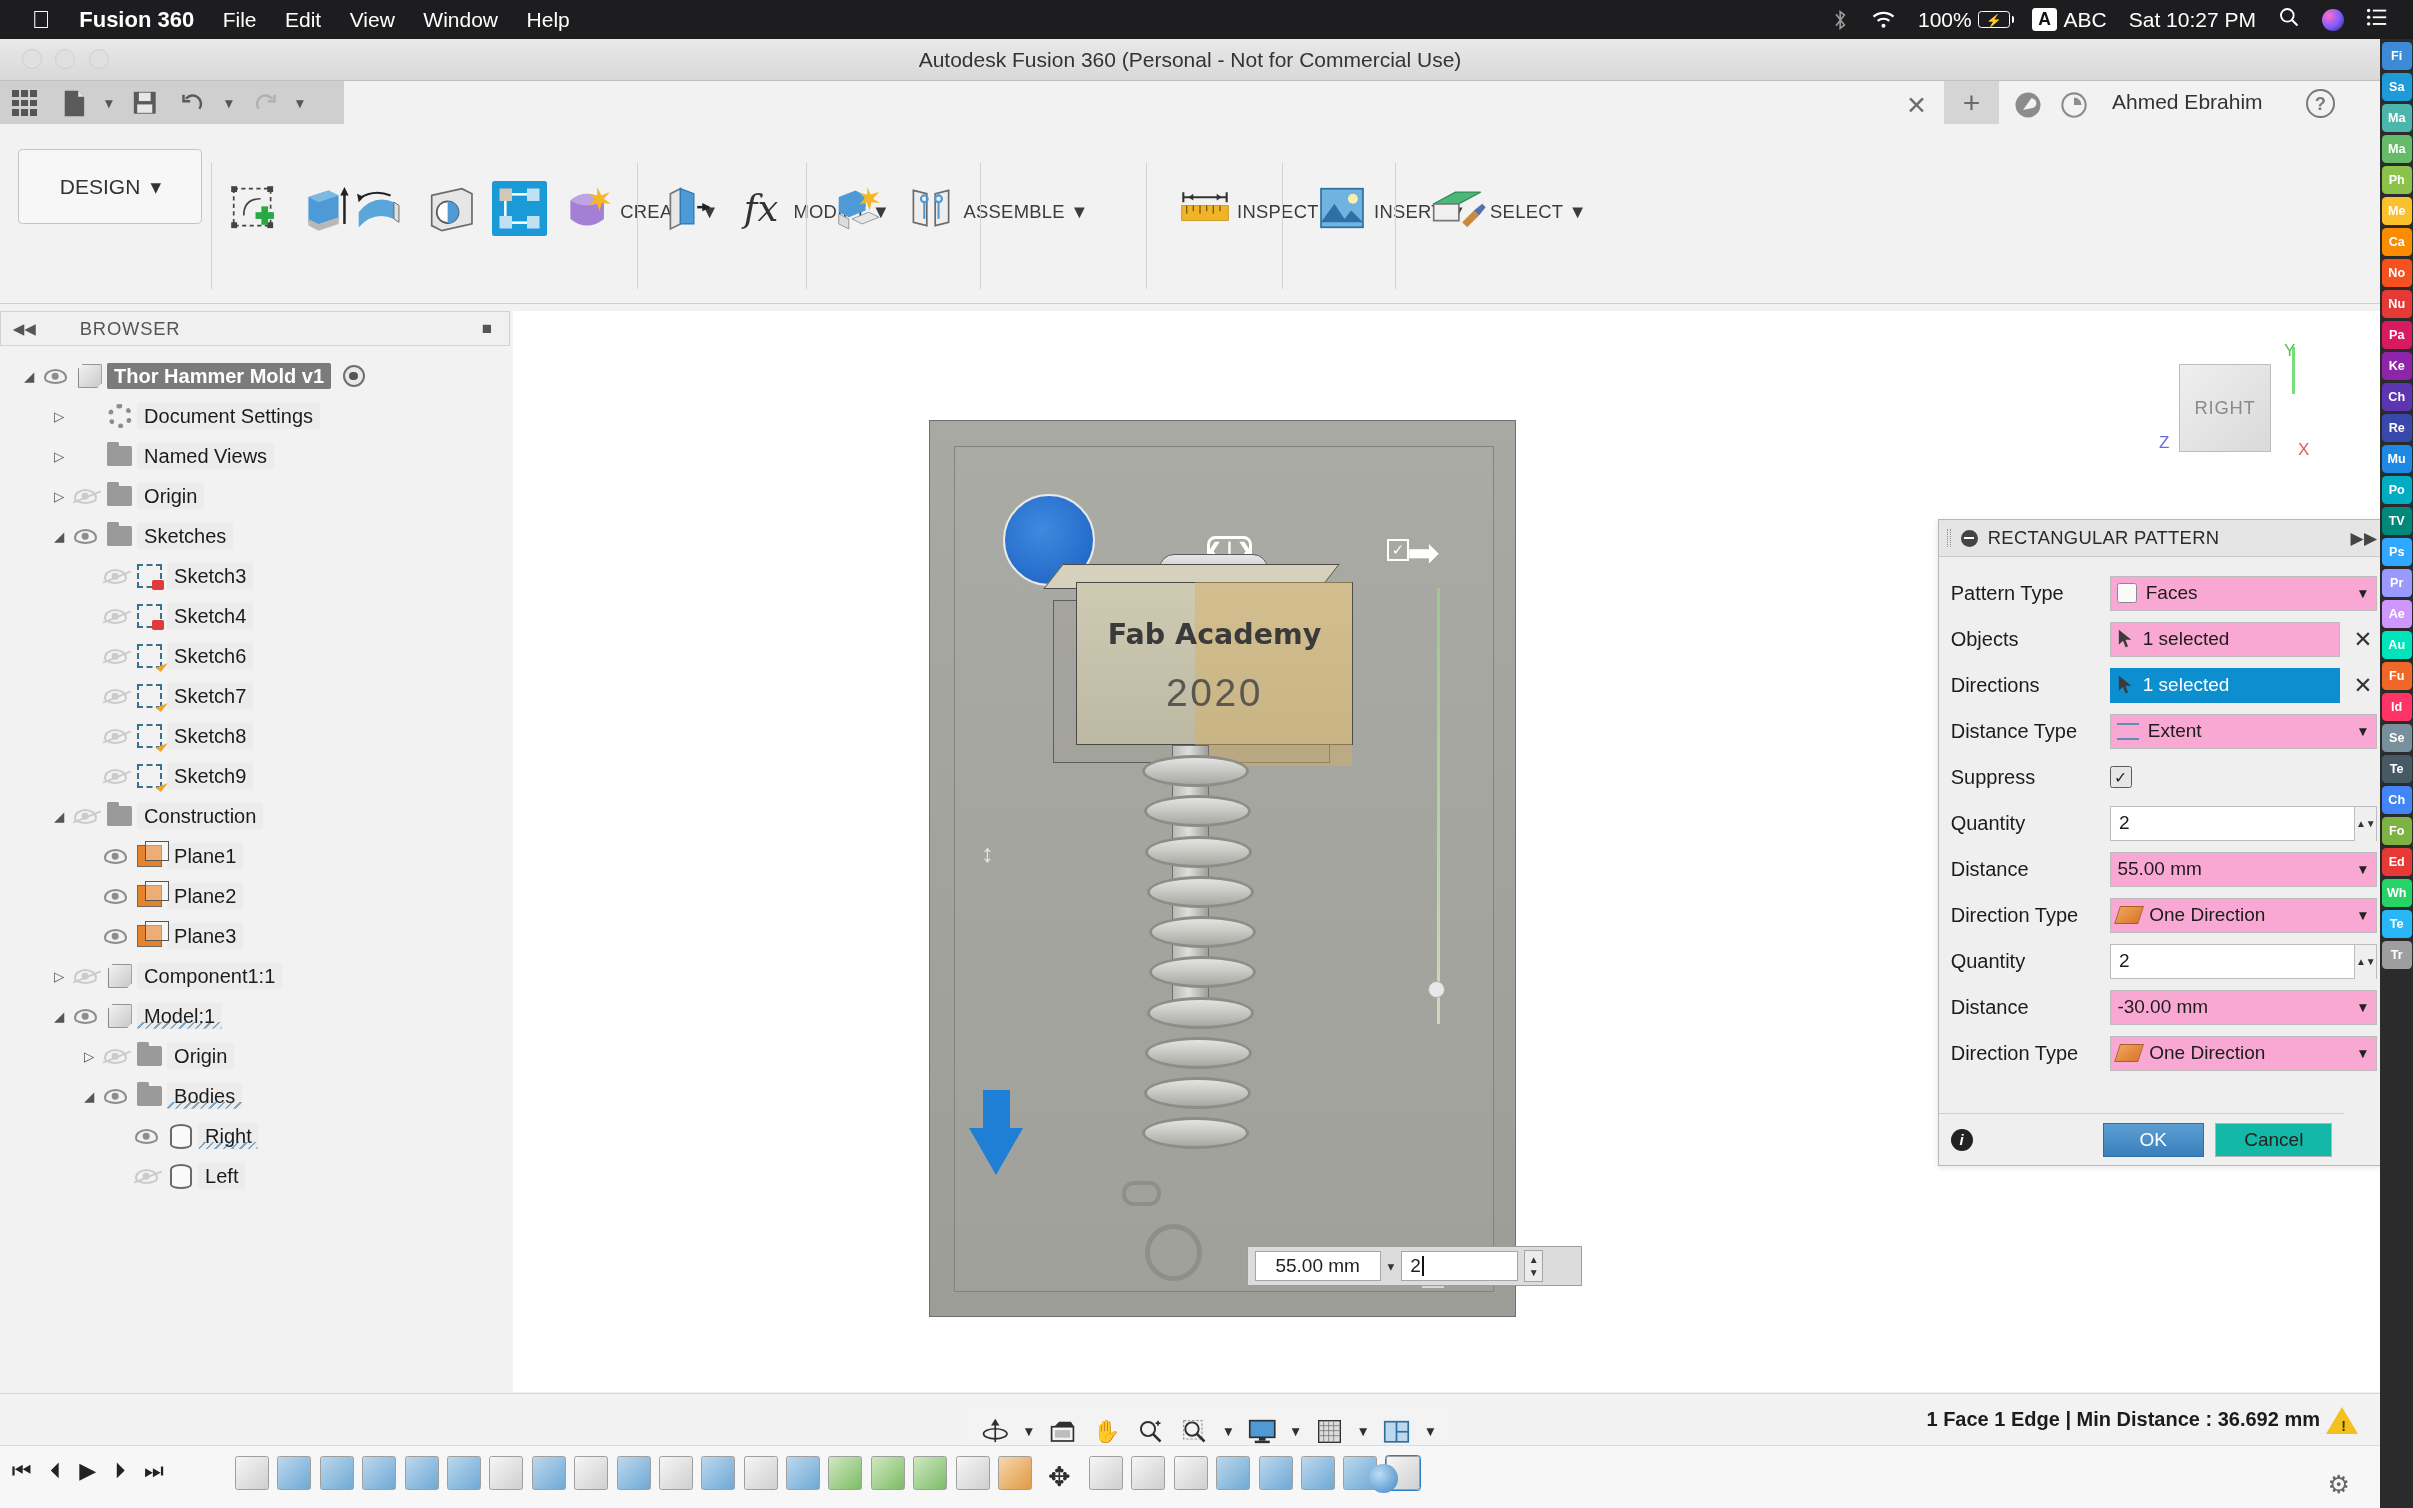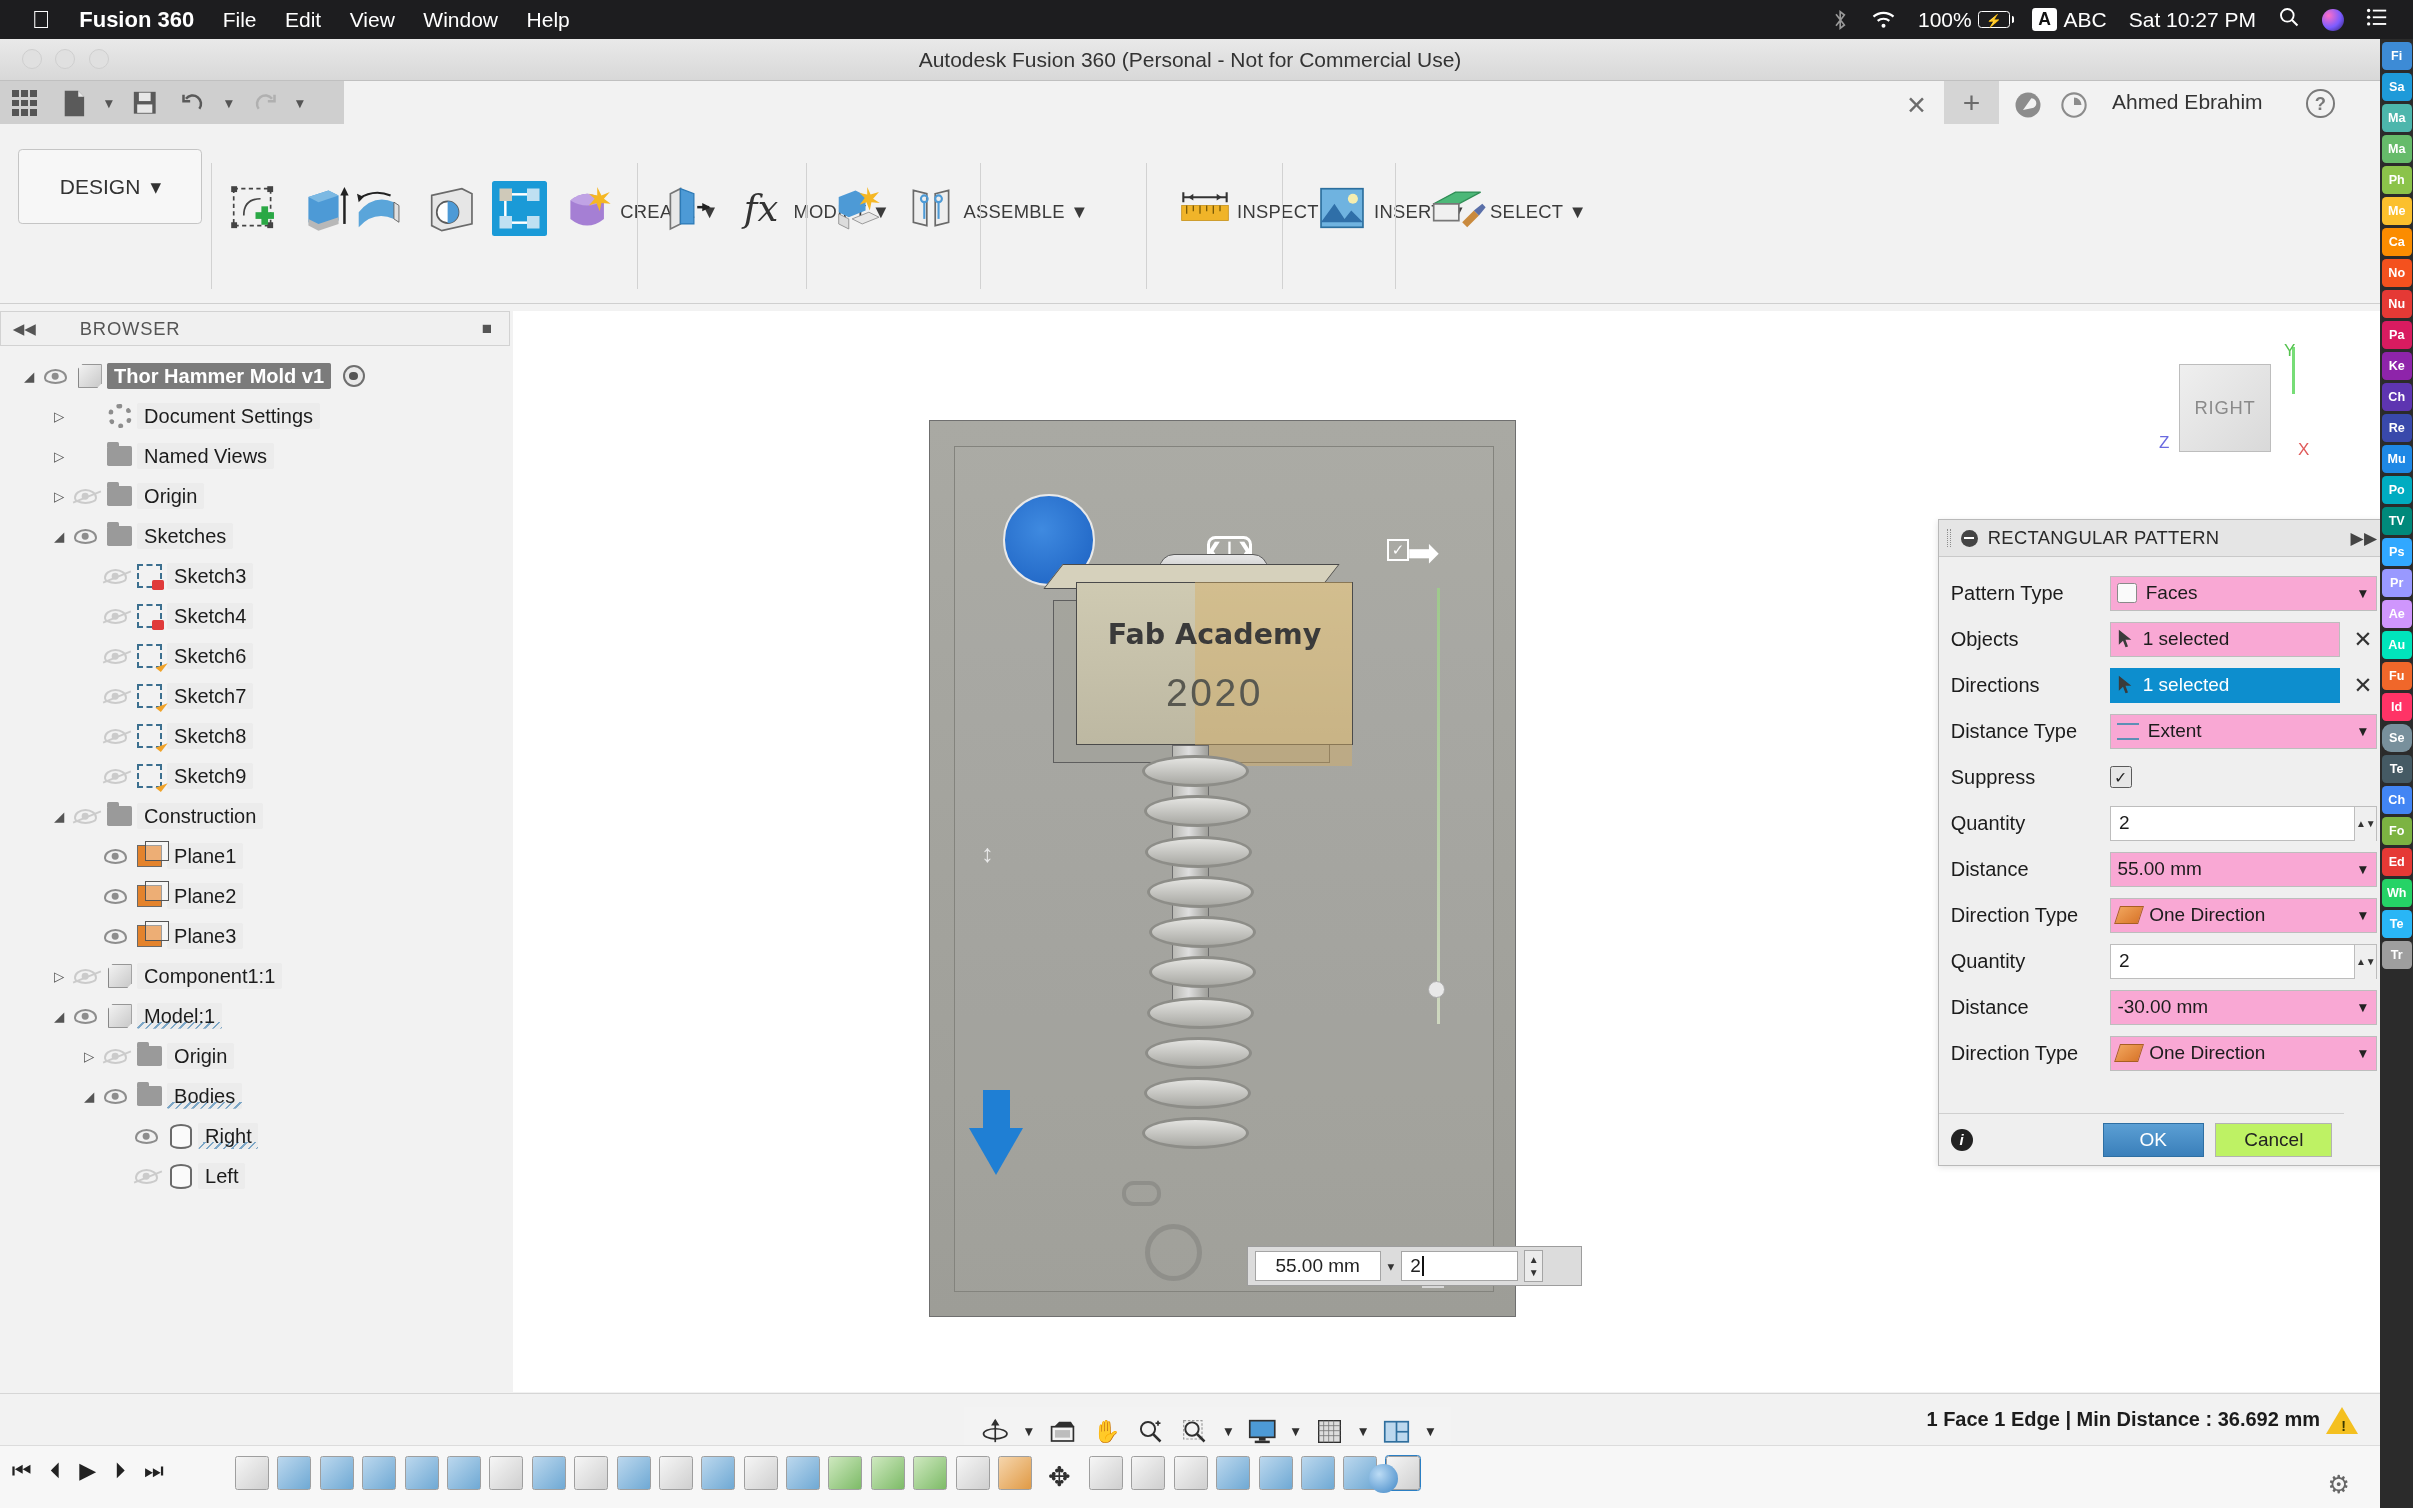--- a/index.html
+++ b/index.html
@@ -222,21 +222,21 @@
   .extic { width:22px;height:17px; border-bottom:2.5px solid #5d8fb5; position:relative;}
   .extic::before{content:"";position:absolute;left:0;top:0;width:100%;height:2.5px;background:#5d8fb5;}
   .dirchip{width:23.5px;height:18.4px;background:linear-gradient(135deg,#f0a35a,#d9772c);border:0.8px solid #a85f22;
            transform:skewX(-18deg); position:relative;}
   .dlgfoot { position:absolute; left:0; bottom:0; width:405px; height:52px; background:#efefef;
              border-top:0.8px solid #cfcfcf; display:flex; align-items:center; padding:0 11.7px; }
   .infoic{width:22px;height:22px;border-radius:50%;background:#222;color:#fff;display:flex;align-items:center;
           justify-content:center;font-size:15px;font-weight:bold;font-style:italic;}
   .okbtn{ margin-left:auto; width:101px;height:34px; background:linear-gradient(#5b9fd4,#3a7fba);
           border:0.8px solid #2e6fa3; color:#fff; font-size:19px; display:flex;align-items:center;justify-content:center;}
-  .cancelbtn{ margin-left:11.7px; width:117px;height:34px; background:#bef264; border:0.8px solid #b3b3b3;
+  .cancelbtn{ margin-left:11.7px; width:117px;height:34px; background:#14b8a6; border:0.8px solid #b3b3b3;
               color:#222; font-size:19px; display:flex;align-items:center;justify-content:center;}
 
   
   .navbar { position:absolute; left:964px; top:1368px; height:49px; background:#f3f3f3;
             display:flex; align-items:center; gap:5px; padding:0 11.7px; }
   .navi { width:39px;height:39px;display:flex;align-items:center;justify-content:center;font-size:22px;color:#2f2f2f;}
   .navcar{ font-size:13.4px; color:#2f2f2f; width:18.4px; text-align:center;}
   .statusbar { position:absolute; left:0; top:1354px; width:2380px; height:52px; background:#f2f2f2;
                border-top:0.8px solid #d6d6d6; }
   .statustext { position:absolute; right:60px; top:1369px; font-size:20px; color:#1c1c1c; font-weight:bold; }
@@ -1141,21 +1141,21 @@
     <div class="dockicon" style="background: rgb(57, 73, 171);">Re</div>
     <div class="dockicon" style="background: rgb(30, 136, 229);">Mu</div>
     <div class="dockicon" style="background: rgb(0, 172, 193);">Po</div>
     <div class="dockicon" style="background: rgb(0, 137, 123);">TV</div>
     <div class="dockicon" style="background: rgb(49, 168, 255);">Ps</div>
     <div class="dockicon" style="background: rgb(153, 153, 255);">Pr</div>
     <div class="dockicon" style="background: rgb(207, 150, 253);">Ae</div>
     <div class="dockicon" style="background: rgb(0, 228, 187);">Au</div>
     <div class="dockicon" style="background: rgb(240, 103, 42);">Fu</div>
     <div class="dockicon" style="background: rgb(255, 51, 102);">Id</div>
-    <div class="dockicon" style="background: rgb(120, 144, 156); border-radius: 9px;">Se</div>
+    <div class="dockicon" style="background: rgb(120, 144, 156);">Se</div>
     <div class="dockicon" style="background: rgb(69, 90, 100);">Te</div>
     <div class="dockicon" style="background: rgb(66, 133, 244);">Ch</div>
     <div class="dockicon" style="background: rgb(124, 179, 66);">Fo</div>
     <div class="dockicon" style="background: rgb(229, 57, 53);">Ed</div>
     <div class="dockicon" style="background: rgb(37, 211, 102);">Wh</div>
     <div class="dockicon" style="background: rgb(41, 182, 246);">Te</div>
     <div class="dockicon" style="background: rgb(158, 158, 158);">Tr</div>
   </div>
 
 

